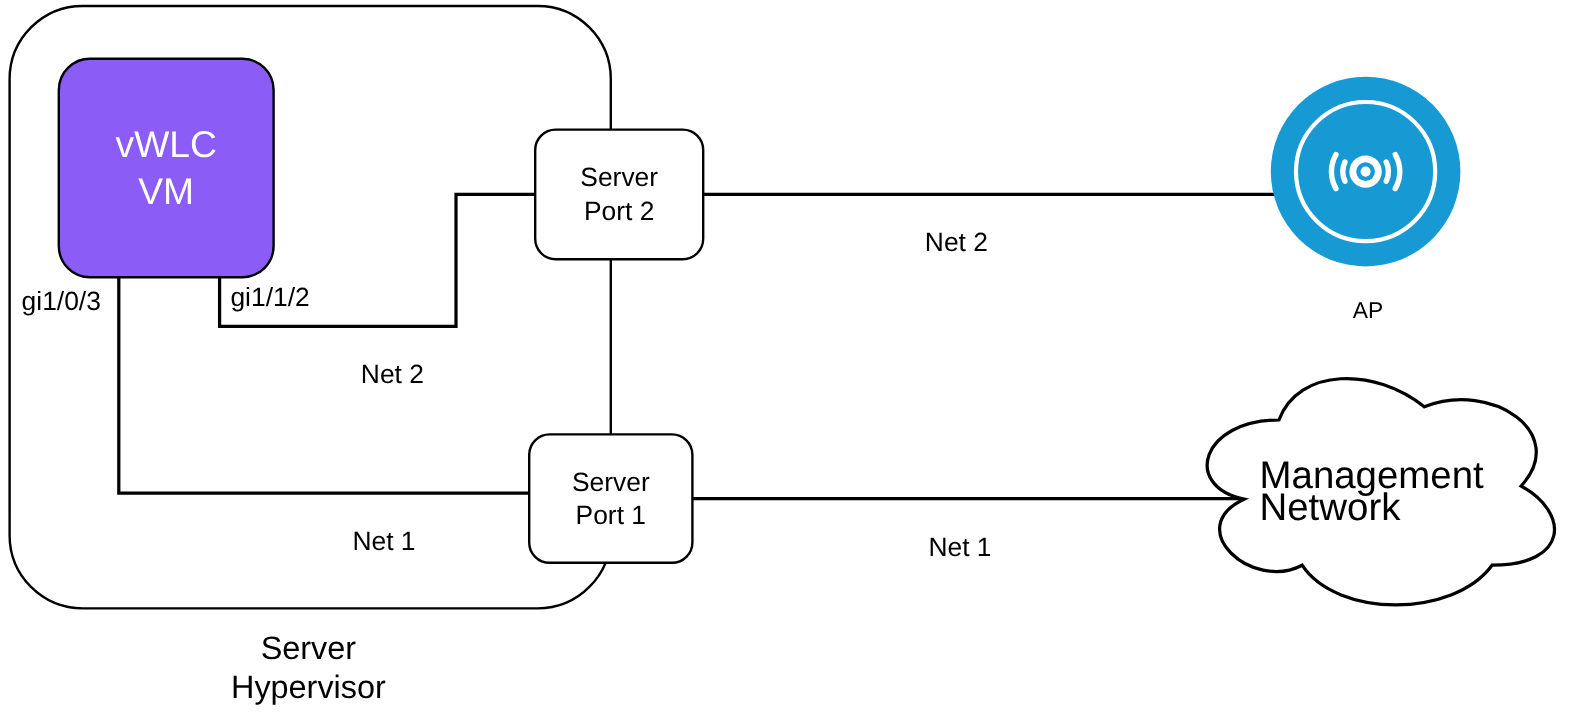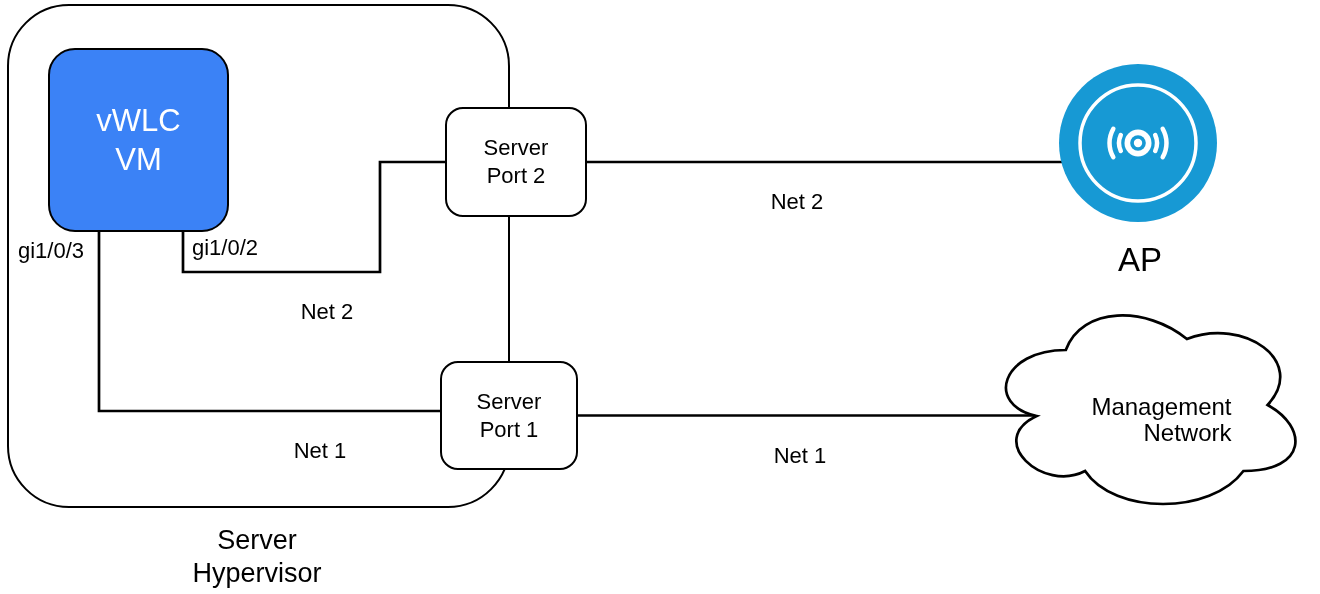--- a/index.html
+++ b/index.html
@@ -74,28 +74,27 @@
   }
   .lbl-gi1 { left: 18px;  top: 238px; }
   .lbl-gi2 { left: 192px; top: 235px; }
   .lbl-net2-int { left: 327px; top: 272px; }
   .lbl-net1-int { left: 320px; top: 411px; }
   .lbl-net2-up  { left: 797px; top: 162px; }
   .lbl-net1-up  { left: 800px; top: 416px; }
   .lbl-ap {
     left: 1140px; top: 260px;
     transform: translate(-50%, -50%);
-    font-size: 33px;
+    font-size: 19px;
   }
   .lbl-cloud {
-    left: 1143px; top: 420px;
+    left: 1143px; top: 409px;
     transform: translate(-50%, -50%);
-    font-size: 24px;
+    font-size: 32px;
     z-index: 4;
-    text-align: right;
   }
   .lbl-hypervisor {
     left: 257px; top: 524px;
     transform: translateX(-50%);
     text-align: center;
     font-size: 27px;
     line-height: 33px;
   }
 </style>
 </head>
@@ -129,37 +128,37 @@
       <circle cx="1138" cy="143" r="13.5" fill="#ffffff"></circle>
       <circle cx="1138" cy="143" r="7.8" fill="#1799D4"></circle>
       <circle cx="1138" cy="143" r="4.2" fill="#ffffff"></circle>
       <path d="M 1120.8 135 A 19 19 0 0 0 1120.8 151" fill="none" stroke="#ffffff" stroke-width="4.5" stroke-linecap="round"></path>
       <path d="M 1113.3 128.8 A 28.5 28.5 0 0 0 1113.3 157.2" fill="none" stroke="#ffffff" stroke-width="4.5" stroke-linecap="round"></path>
       <path d="M 1155.2 135 A 19 19 0 0 1 1155.2 151" fill="none" stroke="#ffffff" stroke-width="4.5" stroke-linecap="round"></path>
       <path d="M 1162.7 128.8 A 28.5 28.5 0 0 1 1162.7 157.2" fill="none" stroke="#ffffff" stroke-width="4.5" stroke-linecap="round"></path>
     </g>
   </svg>
 
-  <div class="node vwlc-node" style="background-color: #3b82f6; text-align: center;">
+  <div class="node vwlc-node" style="background-color: #8b5cf6; text-align: center;">
     <span>vWLC
 VM</span>
   </div>
 
   <div class="node port-node port2-node">
     <span>Server
 Port 2</span>
   </div>
 
   <div class="node port-node port1-node">
     <span>Server
 Port 1</span>
   </div>
 
   <div class="label lbl-gi1">gi1/0/3</div>
-  <div class="label lbl-gi2">gi1/0/2</div>
+  <div class="label lbl-gi2">gi1/1/2</div>
 
   <div class="label line-label lbl-net2-int">Net 2</div>
   <div class="label line-label lbl-net1-int">Net 1</div>
   <div class="label line-label lbl-net2-up">Net 2</div>
   <div class="label line-label lbl-net1-up">Net 1</div>
 
   <div class="label lbl-ap">AP</div>
   <div class="label lbl-cloud">Management Network</div>
   <div class="label lbl-hypervisor">Server
 Hypervisor</div>

